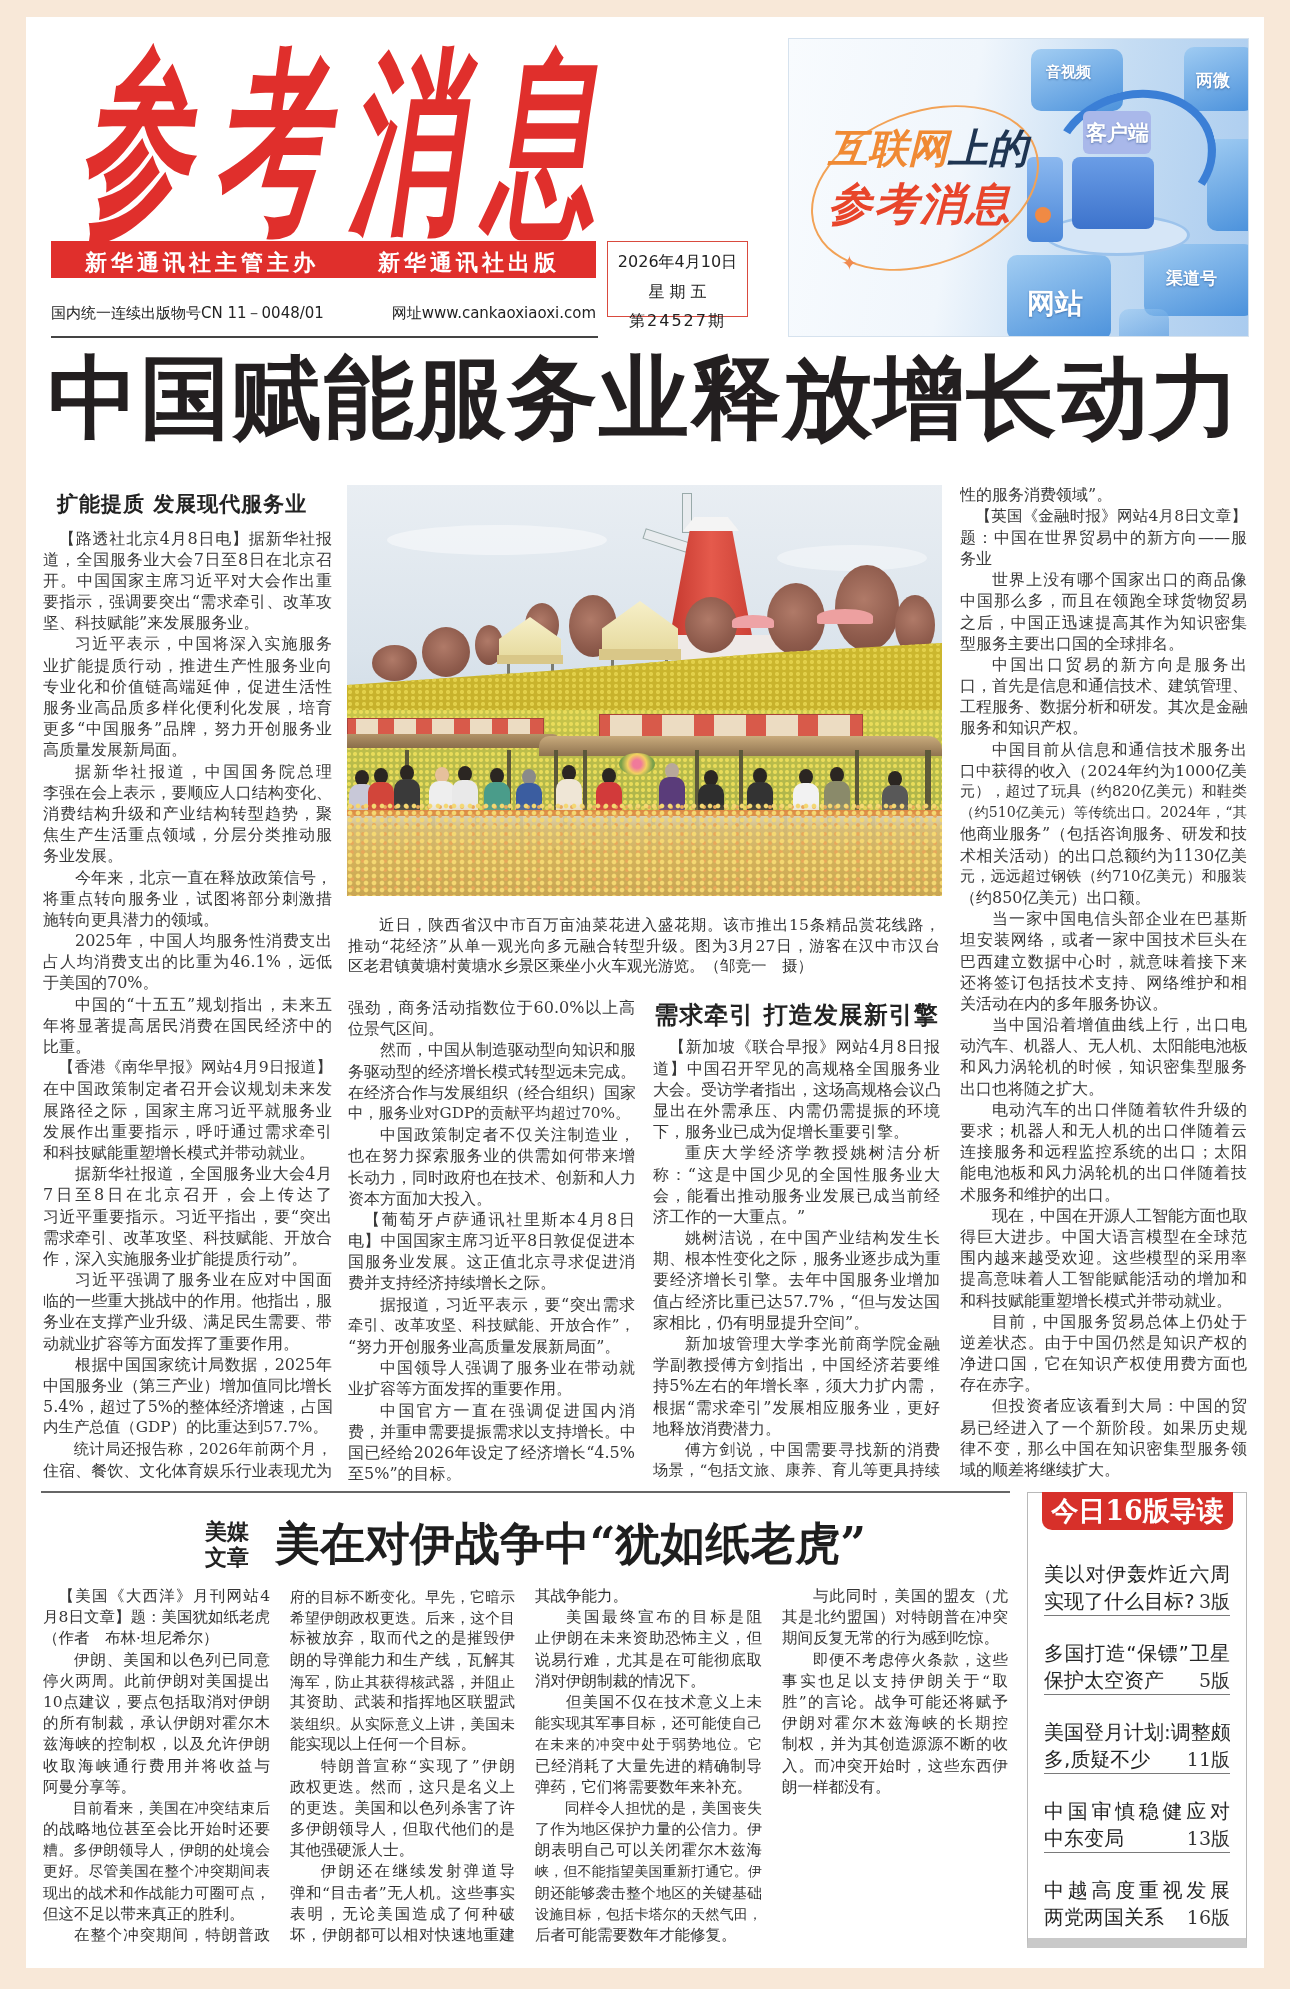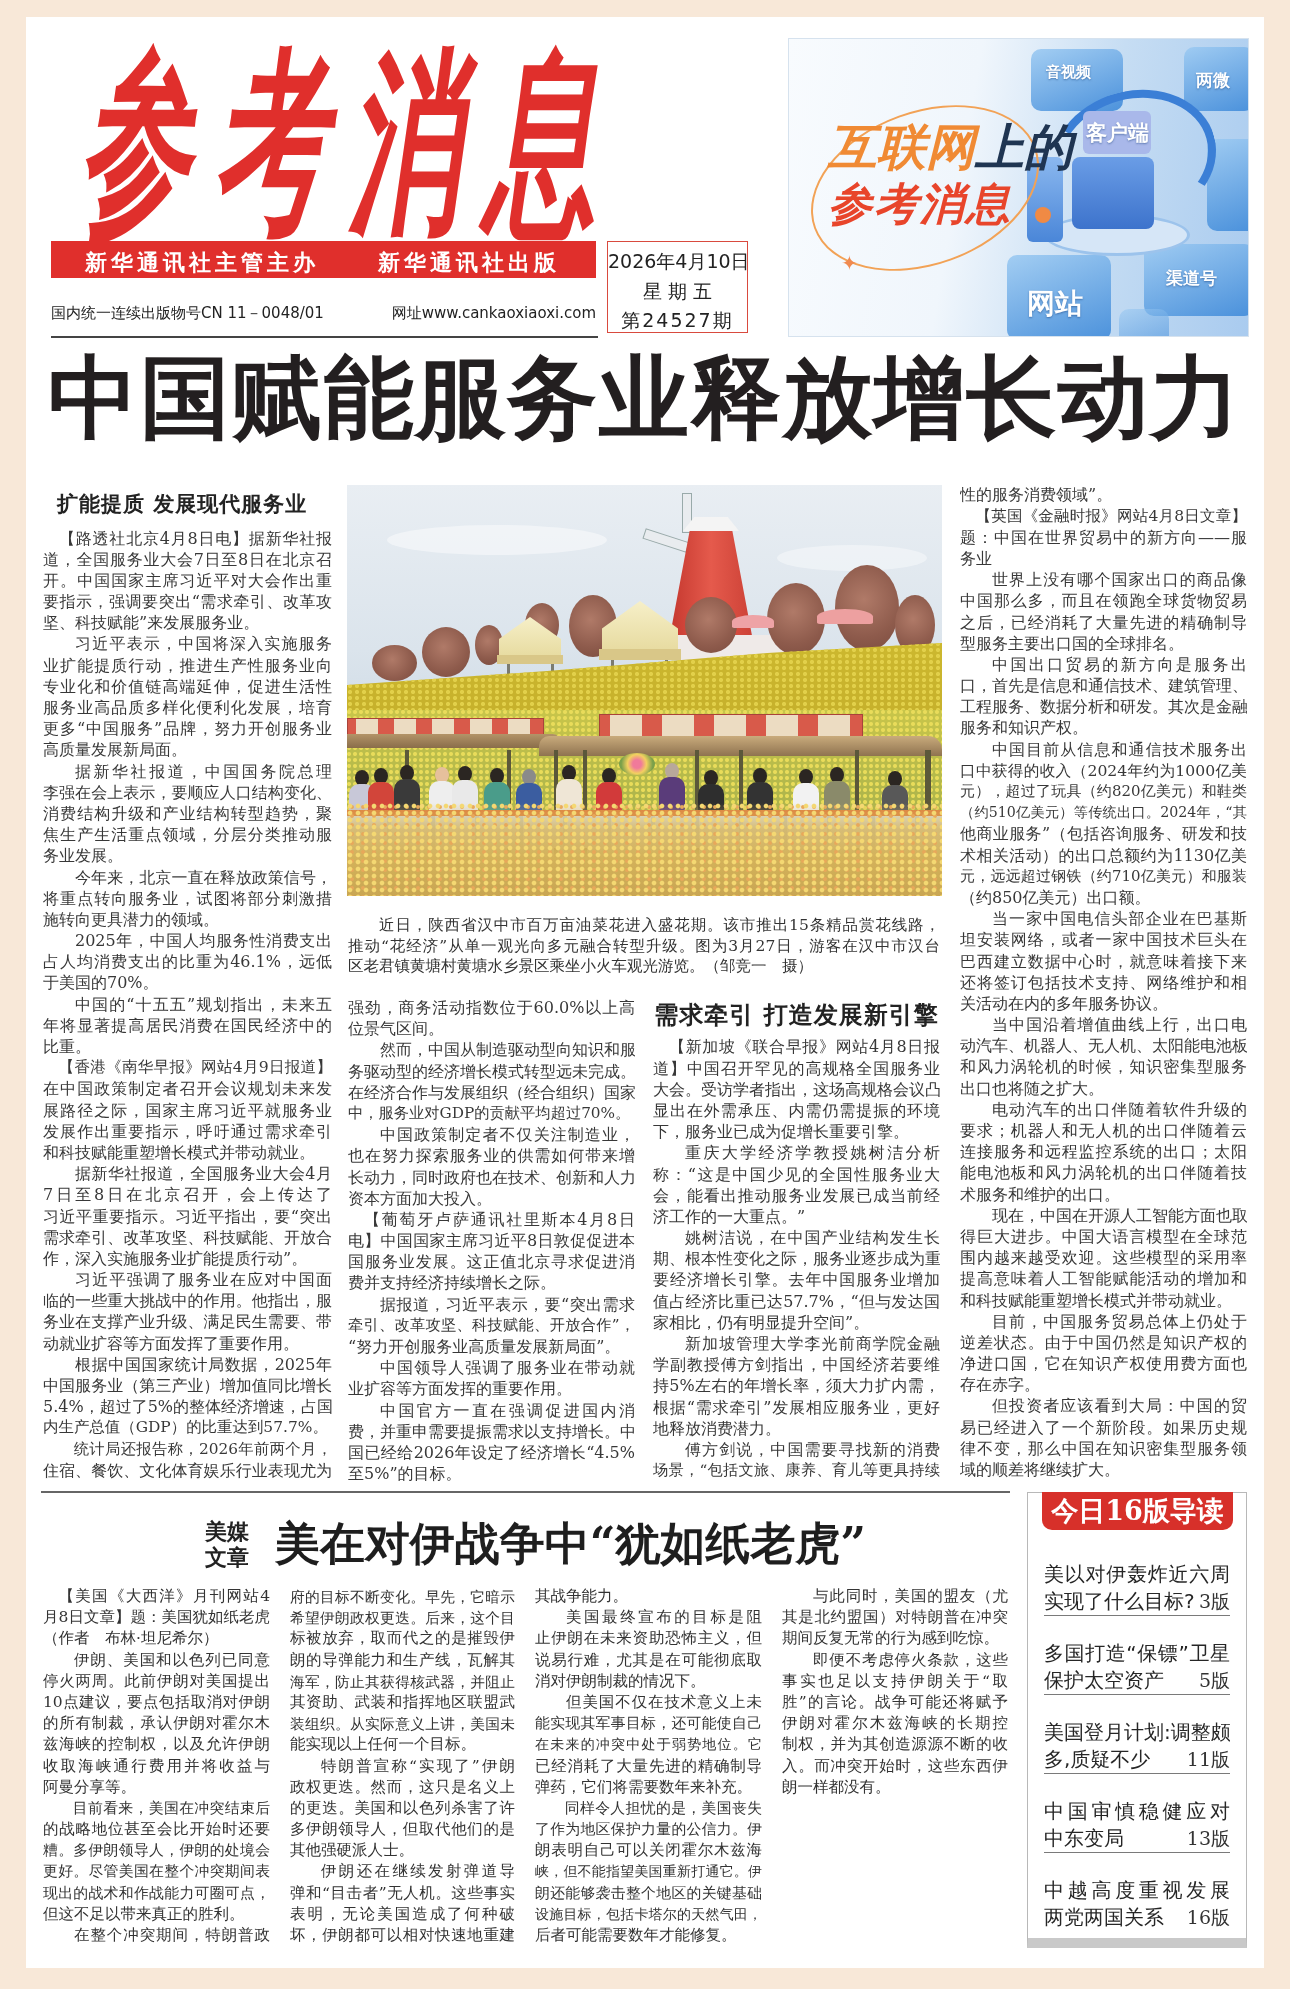--- a/index.html
+++ b/index.html
@@ -14,31 +14,31 @@
   
   .logo{position:absolute;left:79px;top:44px;font-family:"DejaVu Serif",serif;font-weight:bold;font-style:italic;
         font-size:112px;line-height:112px;letter-spacing:23px;color:var(--red);white-space:nowrap;
         transform:scaleY(1.76);transform-origin:0 0}
   .pubbar{position:absolute;left:51px;top:241px;width:545px;height:37px;background:var(--red);color:#fff;
           font-family:"DejaVu Sans",sans-serif;font-weight:bold;font-size:22px;line-height:44px;letter-spacing:4px}
   .pubbar span{position:absolute;top:0}
   .reg{position:absolute;left:51px;top:302px;width:545px;display:flex;justify-content:space-between;
        font-family:"DejaVu Sans",sans-serif;font-size:15px;line-height:22px;color:#222;white-space:nowrap}
   .mrule{position:absolute;left:51px;top:336px;width:547px;height:2px;background:#444}
-  .datebox{position:absolute;left:607px;top:241px;width:141px;height:92px;border:1.5px solid #d94a3e;
-           font-family:"DejaVu Sans",sans-serif;font-size:19px;color:#222;text-align:center;padding-top:5px;box-sizing:border-box}
+  .datebox{position:absolute;left:607px;top:241px;width:141px;height:76px;border:1.5px solid #d94a3e;
+           font-family:"DejaVu Sans",sans-serif;font-size:16px;color:#222;text-align:center;padding-top:5px;box-sizing:border-box}
   .datebox div{line-height:29.5px;white-space:nowrap}
 
   
   .ad{position:absolute;left:788px;top:38px;width:459px;height:297px;overflow:hidden;border:1px solid #d6e2ee;
       background:linear-gradient(100deg,#f8fbfe 0%,#f0f6fc 38%,#c6ddf3 66%,#a9cbef 100%)}
   .ad .d{position:absolute}
   .ad .blk{border-radius:10px;background:linear-gradient(160deg,#9ccaf2,#3f8ad9);opacity:.9}
   .ad .lbl{color:#fff;font-family:"DejaVu Sans",sans-serif;font-weight:bold;white-space:nowrap;text-shadow:0 1px 2px rgba(20,60,120,.5)}
-  .ad .t1{left:39px;top:86px;font-family:"DejaVu Sans",sans-serif;font-weight:900;font-style:italic;font-size:49px;line-height:46px;white-space:nowrap}
+  .ad .t1{left:39px;top:86px;font-family:"DejaVu Sans",sans-serif;font-weight:900;font-style:italic;font-size:40px;line-height:46px;white-space:nowrap}
   .ad .t2{left:39px;top:140px;font-family:"DejaVu Sans",sans-serif;font-weight:900;font-style:italic;font-size:44px;line-height:50px;white-space:nowrap;
           color:#e8452b;letter-spacing:2px}
 
   
   .headline{position:absolute;left:48px;top:350px;width:1192px;font-family:"DejaVu Sans",sans-serif;font-weight:900;
             font-size:92px;line-height:95px;color:var(--head);white-space:nowrap;text-align:justify;text-align-last:justify;overflow:hidden}
   .subhead{position:absolute;font-family:"DejaVu Sans",sans-serif;font-weight:bold;color:#222;white-space:pre;letter-spacing:1px}
 
   
   .col{position:absolute;font-size:16px;color:var(--text)}
@@ -380,21 +380,21 @@
       <span class="ln last">性的服务消费领域”。</span>
     </div>
     <div class="para">
       <span class="ln ind1" style="font-size: 15.49px;">【英国《金融时报》网站4月8日文章】</span>
       <span class="ln">题：中国在世界贸易中的新方向——服</span>
       <span class="ln last">务业</span>
     </div>
     <div class="para">
       <span class="ln ind2">世界上没有哪个国家出口的商品像</span>
       <span class="ln">中国那么多，而且在领跑全球货物贸易</span>
-      <span class="ln">之后，已经消耗了大量先进的精确制导</span>
+      <span class="ln">之后，中国正迅速提高其作为知识密集</span>
       <span class="ln last">型服务主要出口国的全球排名。</span>
     </div>
     <div class="para">
       <span class="ln ind2">中国出口贸易的新方向是服务出</span>
       <span class="ln">口，首先是信息和通信技术、建筑管理、</span>
       <span class="ln">工程服务、数据分析和研发。其次是金融</span>
       <span class="ln last">服务和知识产权。</span>
     </div>
     <div class="para">
       <span class="ln ind2">中国目前从信息和通信技术服务出</span>

